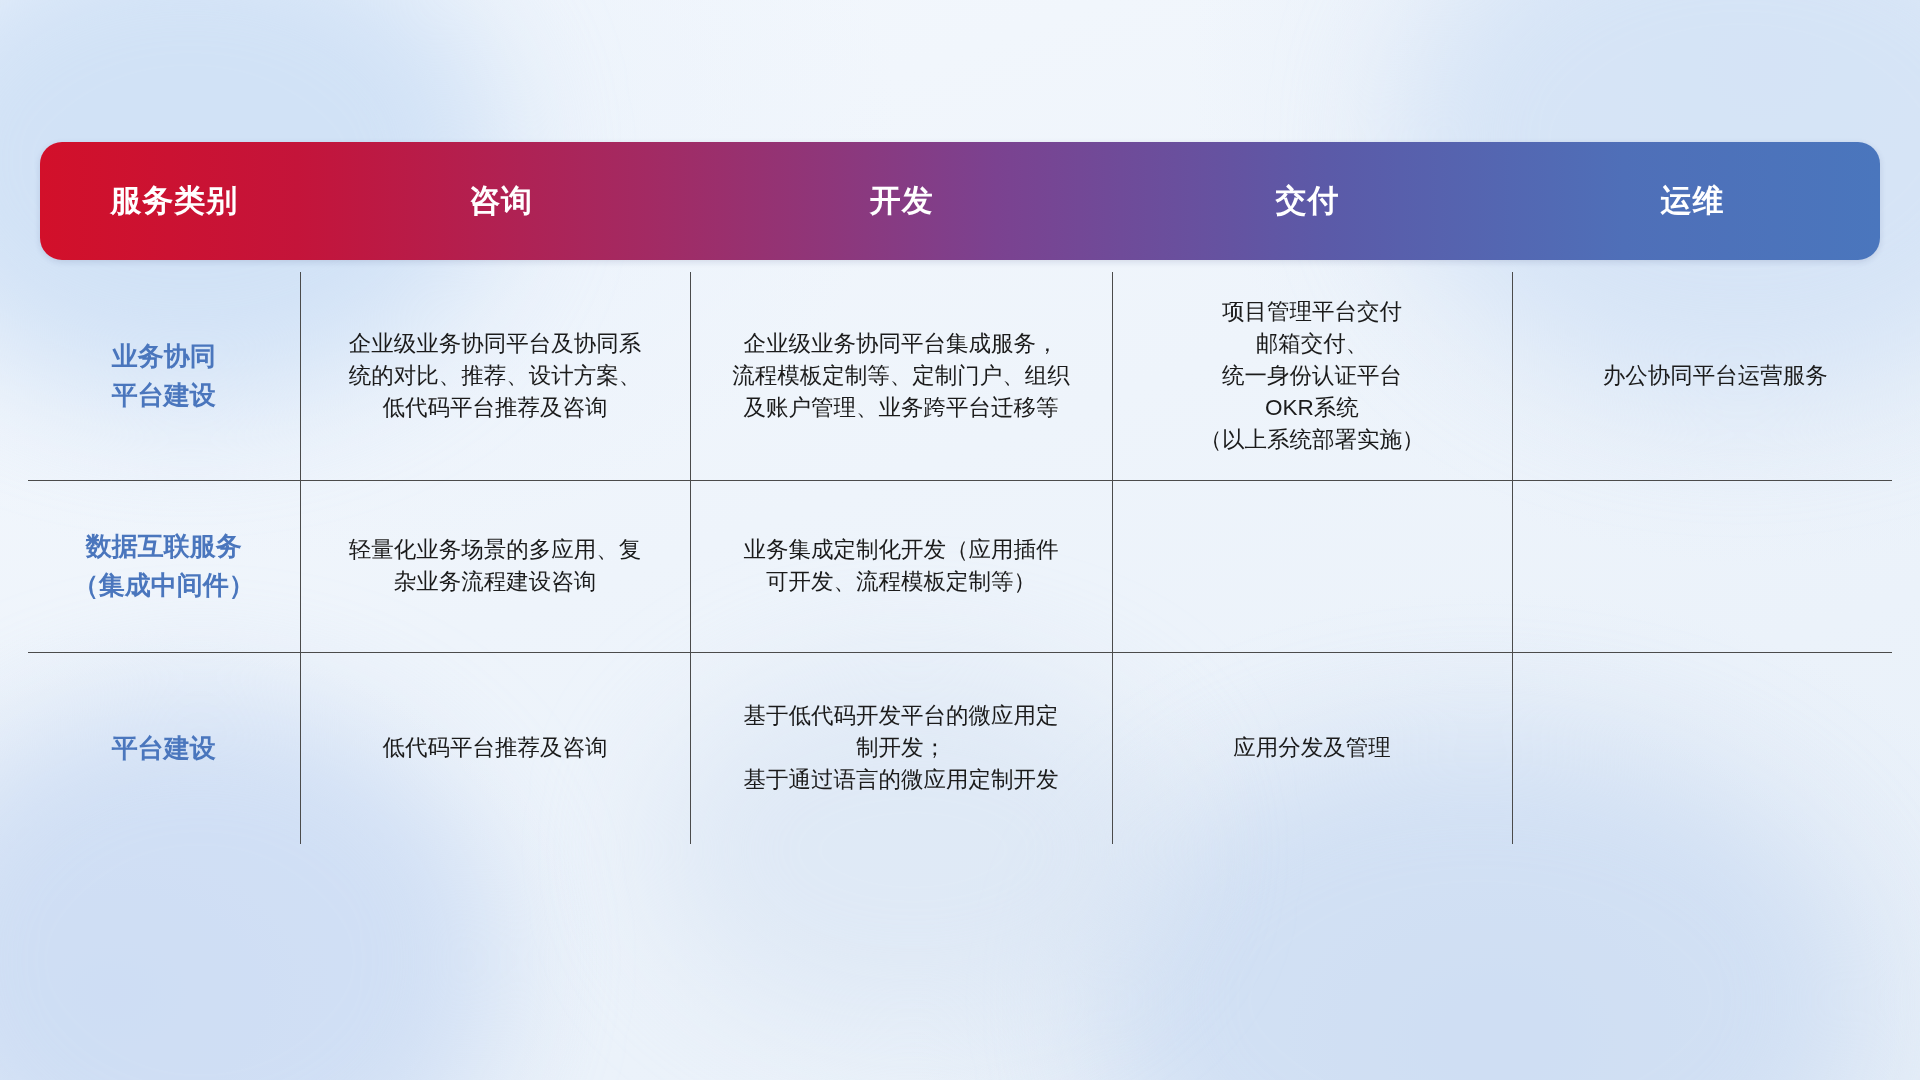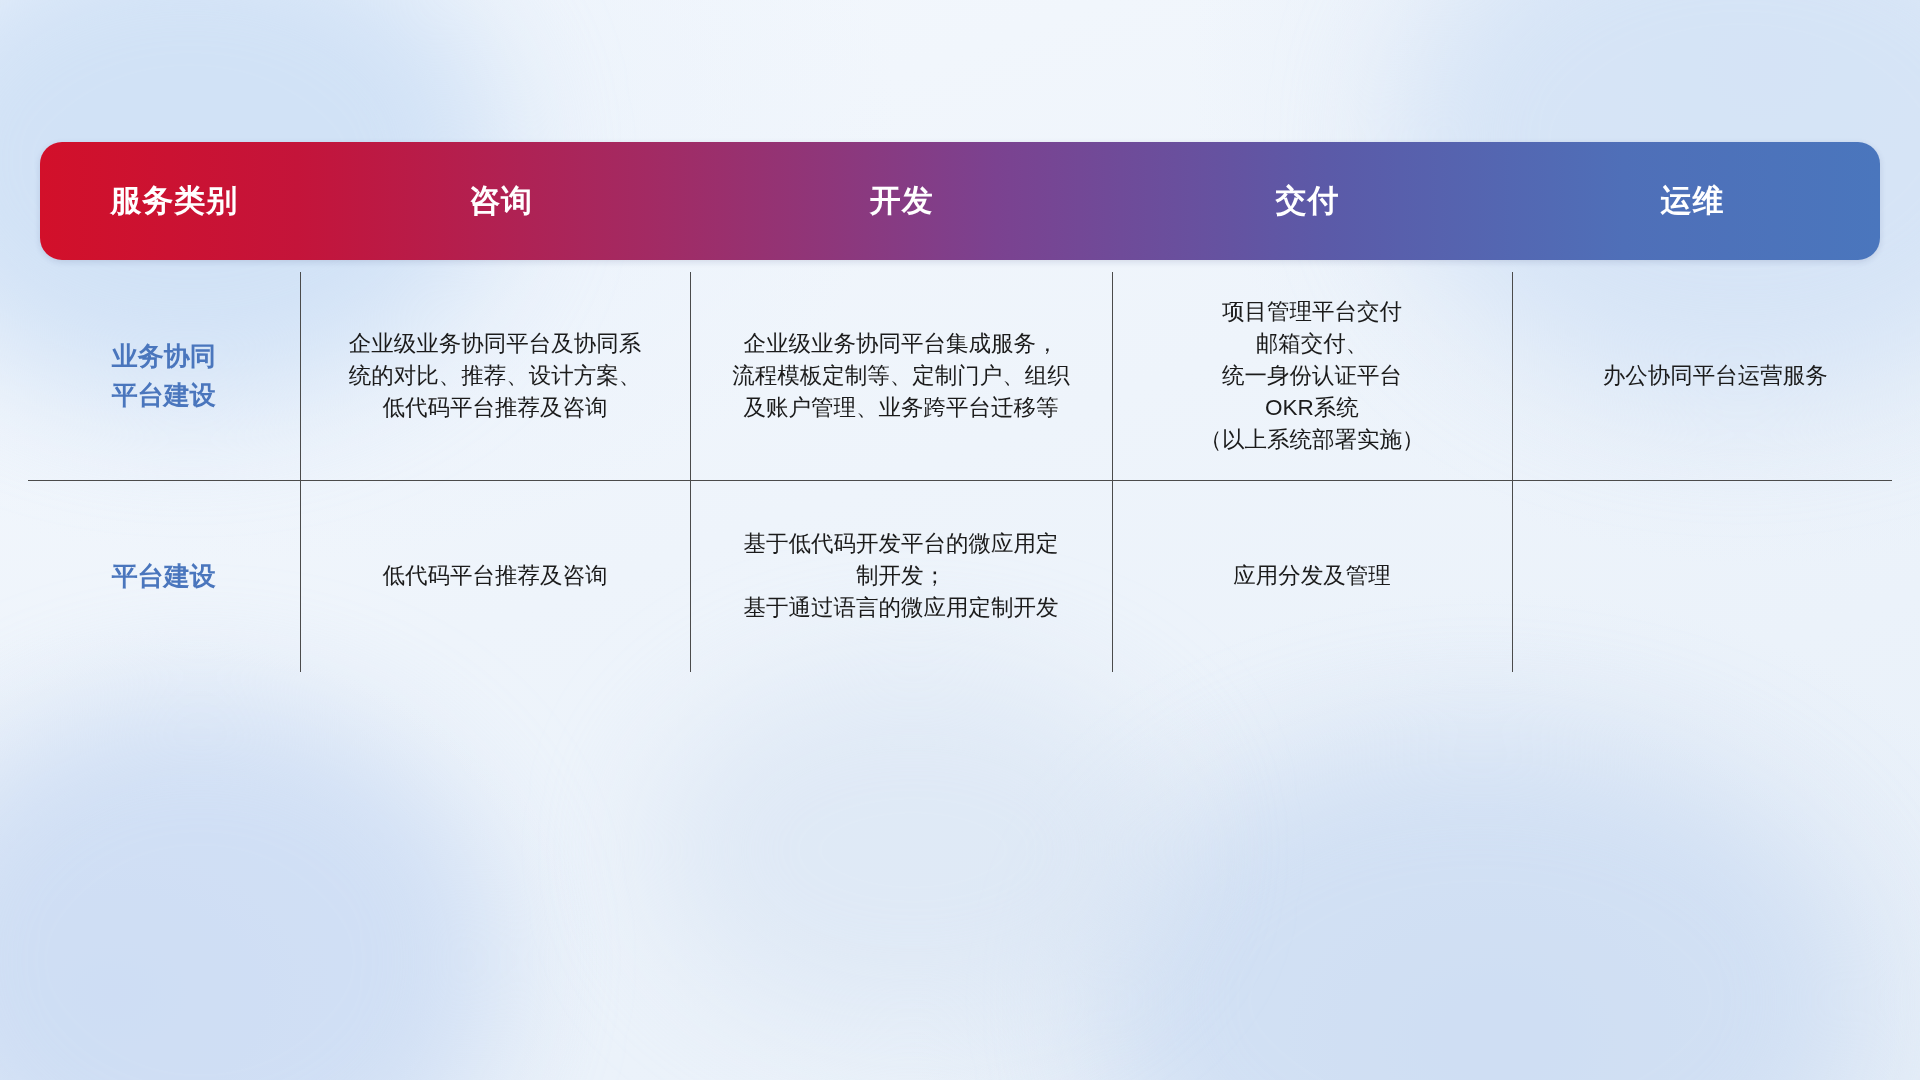--- a/index.html
+++ b/index.html
@@ -172,20 +172,40 @@
             <span class="cellline">邮箱交付、</span>
             <span class="cellline">统一身份认证平台</span>
             <span class="cellline">OKR系统</span>
             <span class="cellline">（以上系统部署实施）</span>
           </td>
           <td>
             <span class="cellline">办公协同平台运营服务</span>
           </td>
         </tr>
 
+        <tr class="r2">
+          <td class="cat">
+            <span class="cellline">数据互联服务</span>
+            <span class="cellline">（集成中间件）</span>
+          </td>
+          <td>
+            <span class="cellline">轻量化业务场景的多应用、复</span>
+            <span class="cellline">杂业务流程建设咨询</span>
+          </td>
+          <td>
+            <span class="cellline">业务集成定制化开发（应用插件</span>
+            <span class="cellline">可开发、流程模板定制等）</span>
+          </td>
+          <td>
+            <span class="cellline"></span>
+          </td>
+          <td>
+            <span class="cellline"></span>
+          </td>
+        </tr>
 
         <tr class="r3">
           <td class="cat">
             <span class="cellline">平台建设</span>
           </td>
           <td>
             <span class="cellline">低代码平台推荐及咨询</span>
           </td>
           <td>
             <span class="cellline">基于低代码开发平台的微应用定</span>

